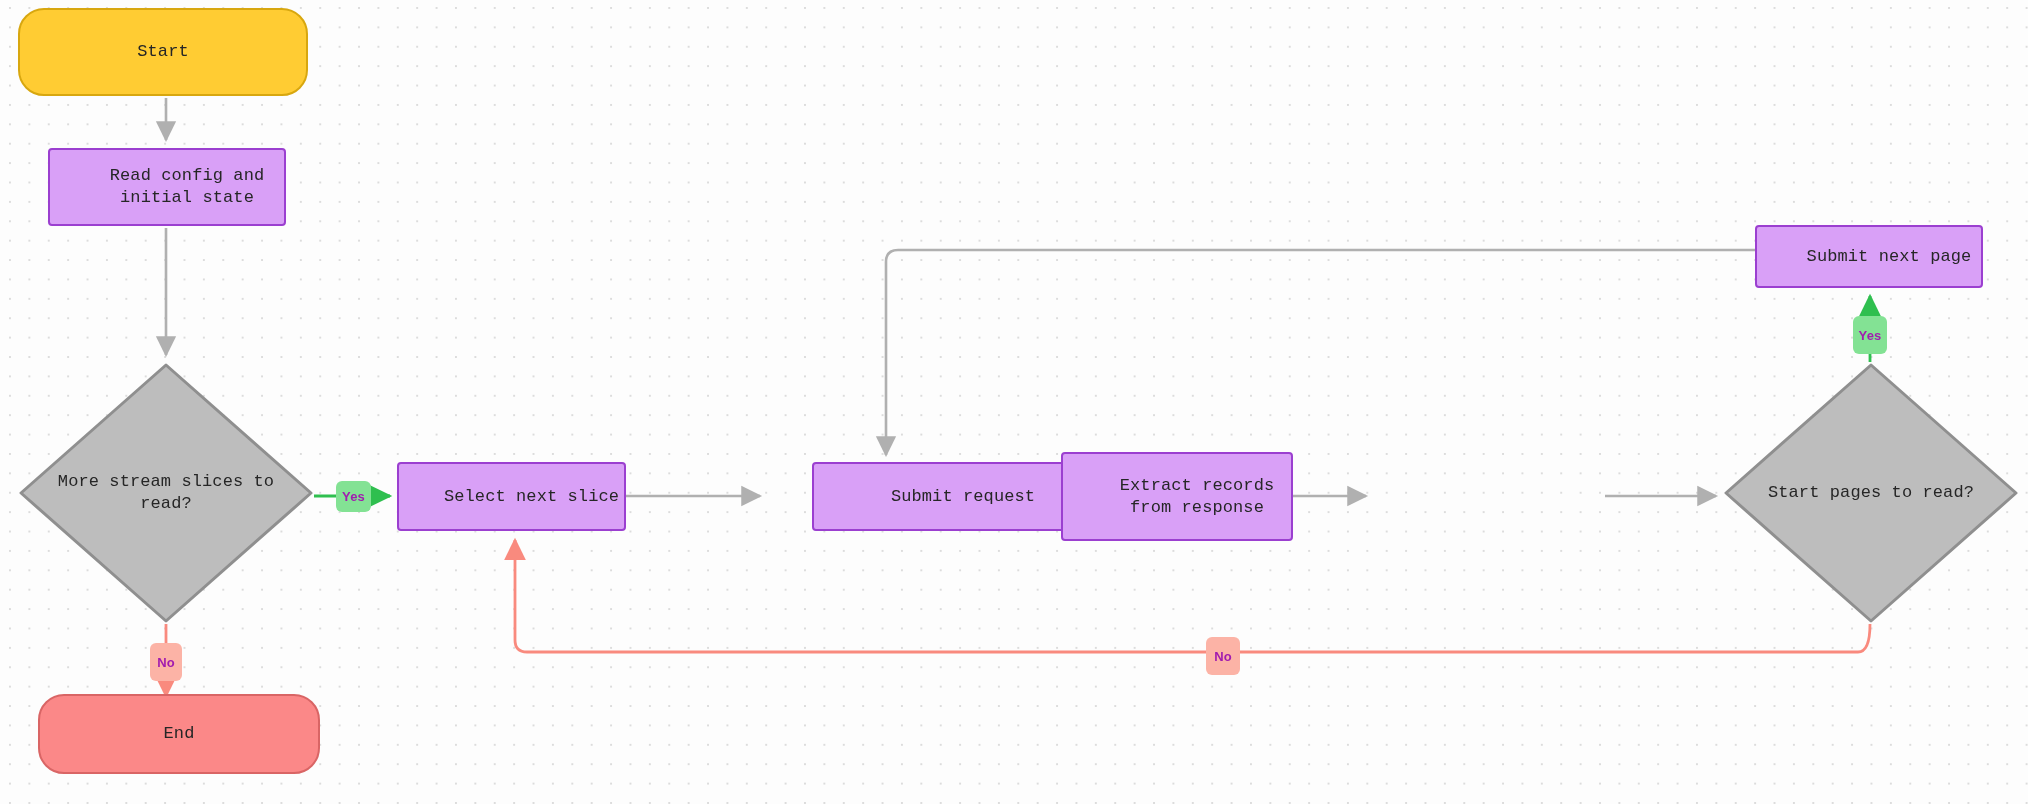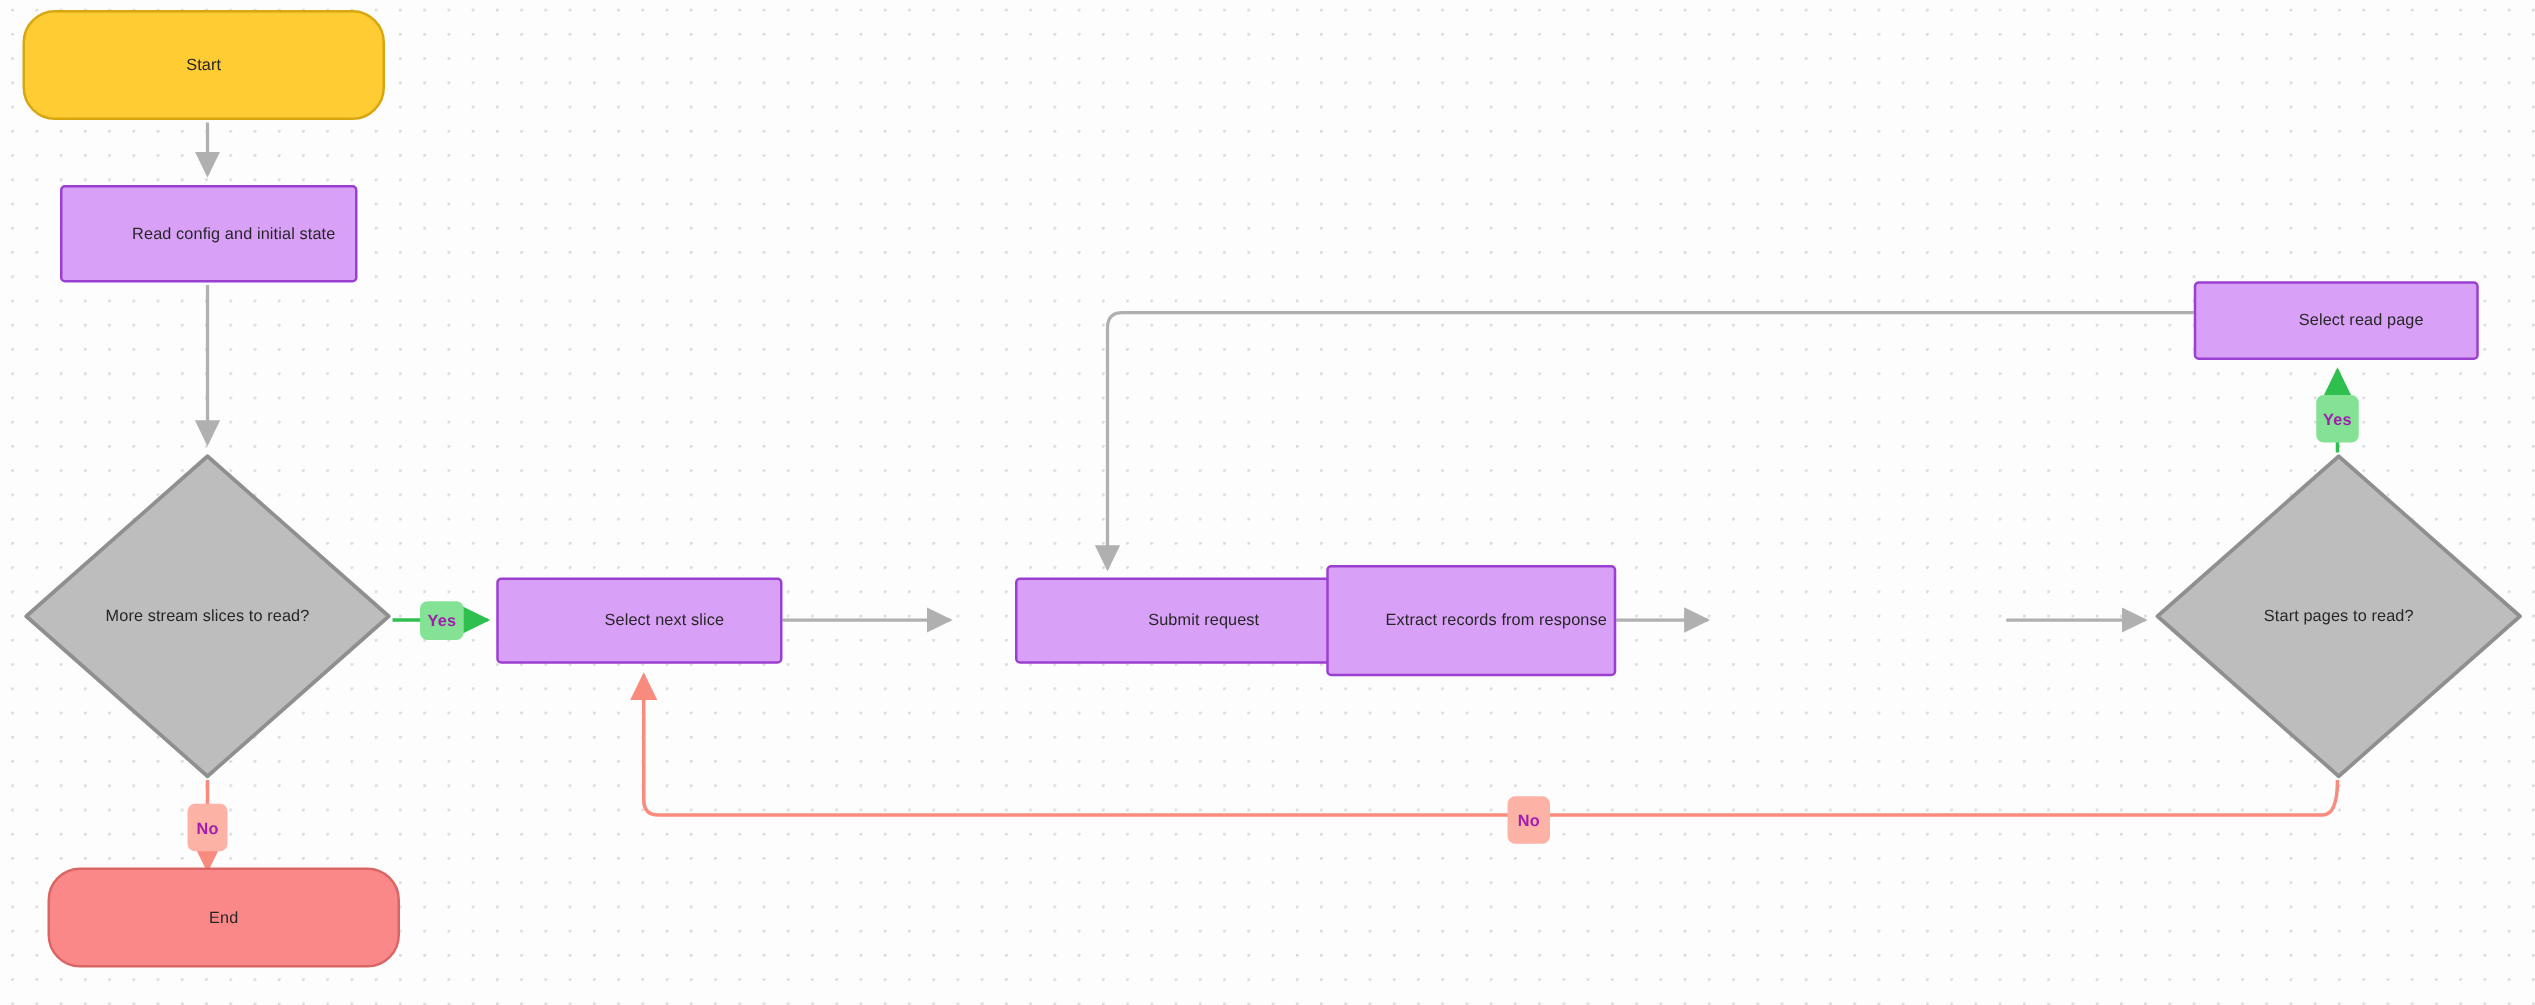--- a/index.html
+++ b/index.html
@@ -29,23 +29,24 @@
     pointer-events: none;
   }
   .node {
     position: absolute;
     box-sizing: border-box;
     display: flex;
     align-items: center;
     justify-content: center;
     text-align: center;
     color: #262626;
-    font-size: 13px;
+    font-size: 17px;
     line-height: 1.28;
     letter-spacing: 0.1px;
+    font-family: Liberation Mono, monospace;
   }
   .node-terminal {
     border-radius: 26px;
     border: 2px solid;
   }
   .node-start {
     background: #ffcc33;
     border-color: #d8a70f;
   }
   .node-end {
@@ -176,21 +177,21 @@
 
 
   <div class="node node-decision" style="left:1723px; top:362px; width:296px; height:262px;">
     <svg class="dia-shape" viewBox="0 0 296 262" preserveAspectRatio="none">
       <polygon points="148,3 293,131 148,259 3,131" fill="#bdbdbd" stroke="#8f8f8f" stroke-width="3" stroke-linejoin="round"></polygon>
     </svg>
     <div class="dia-label">Start pages to read?</div>
   </div>
 
   <div class="node node-process" style="left:1755px; top:225px; width:228px; height:63px;">
-    <span>Select read page</span>
+    <span>Submit next page</span>
   </div>
 
   <div class="edge-label lbl-yes" style="left:336px; top:481px; width:35px; height:31px;">
     <span>Yes</span>
   </div>
 
   <div class="edge-label lbl-no" style="left:150px; top:643px; width:32px; height:38px;">
     <span>No</span>
   </div>
 

